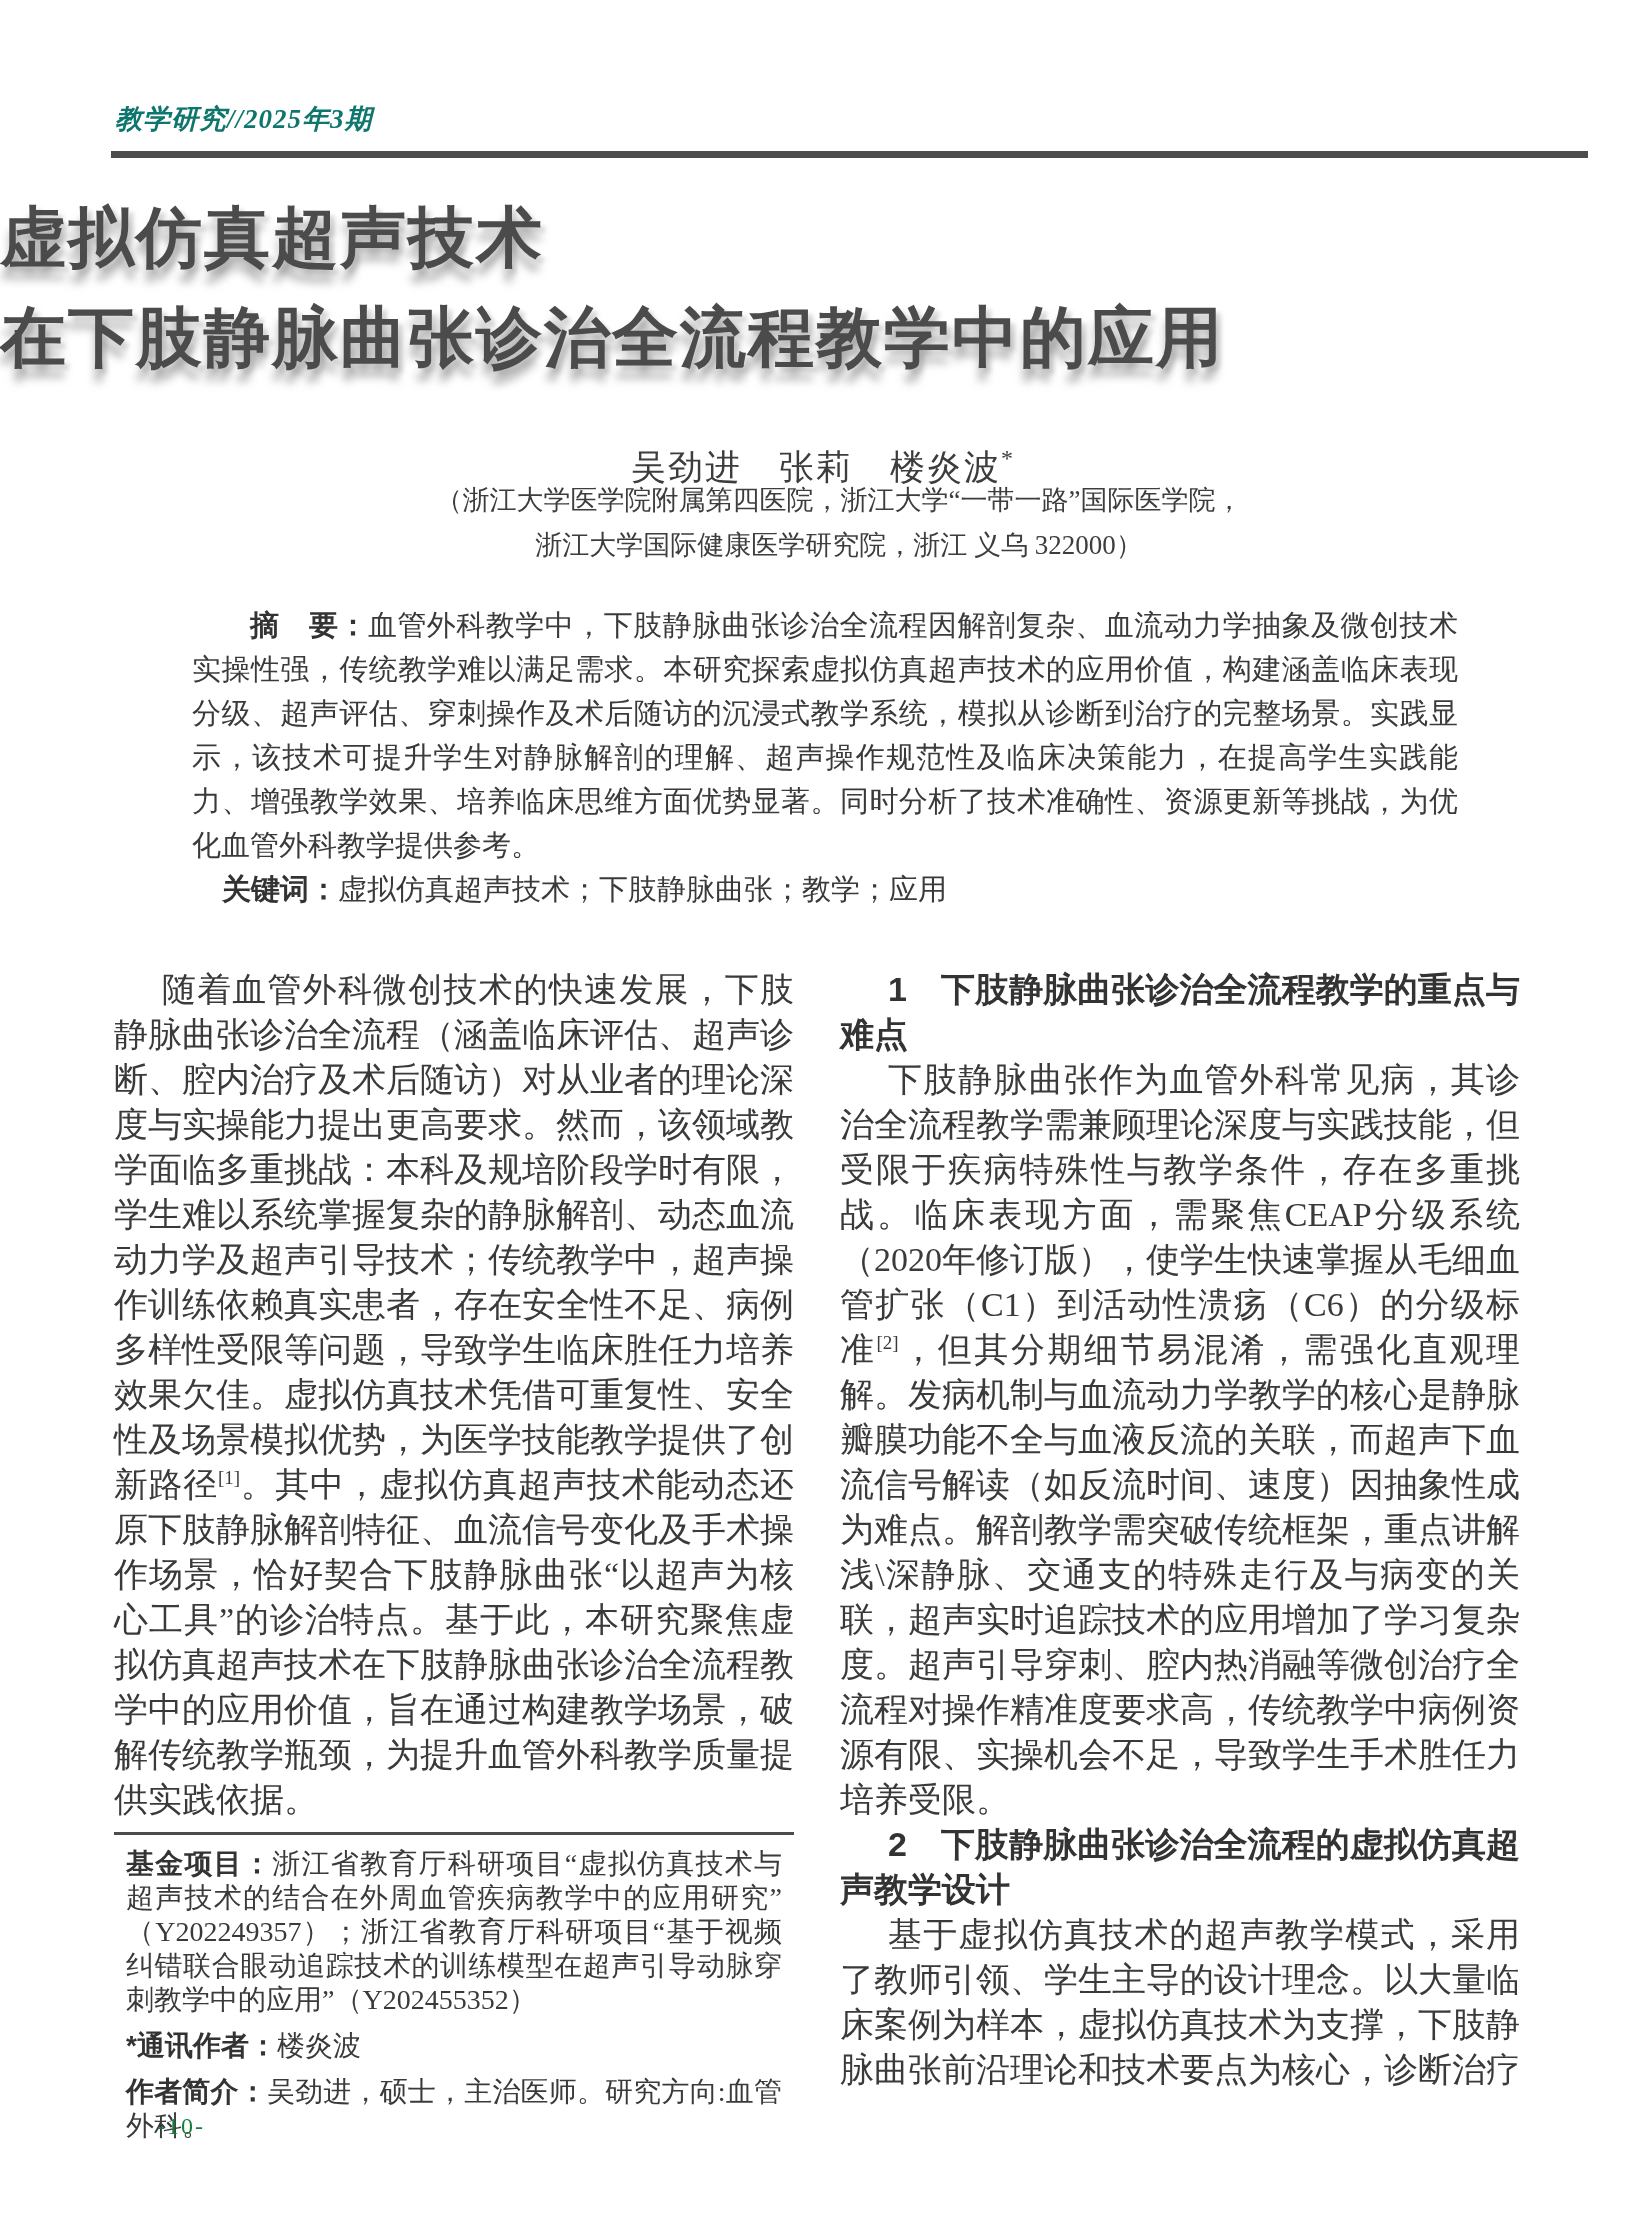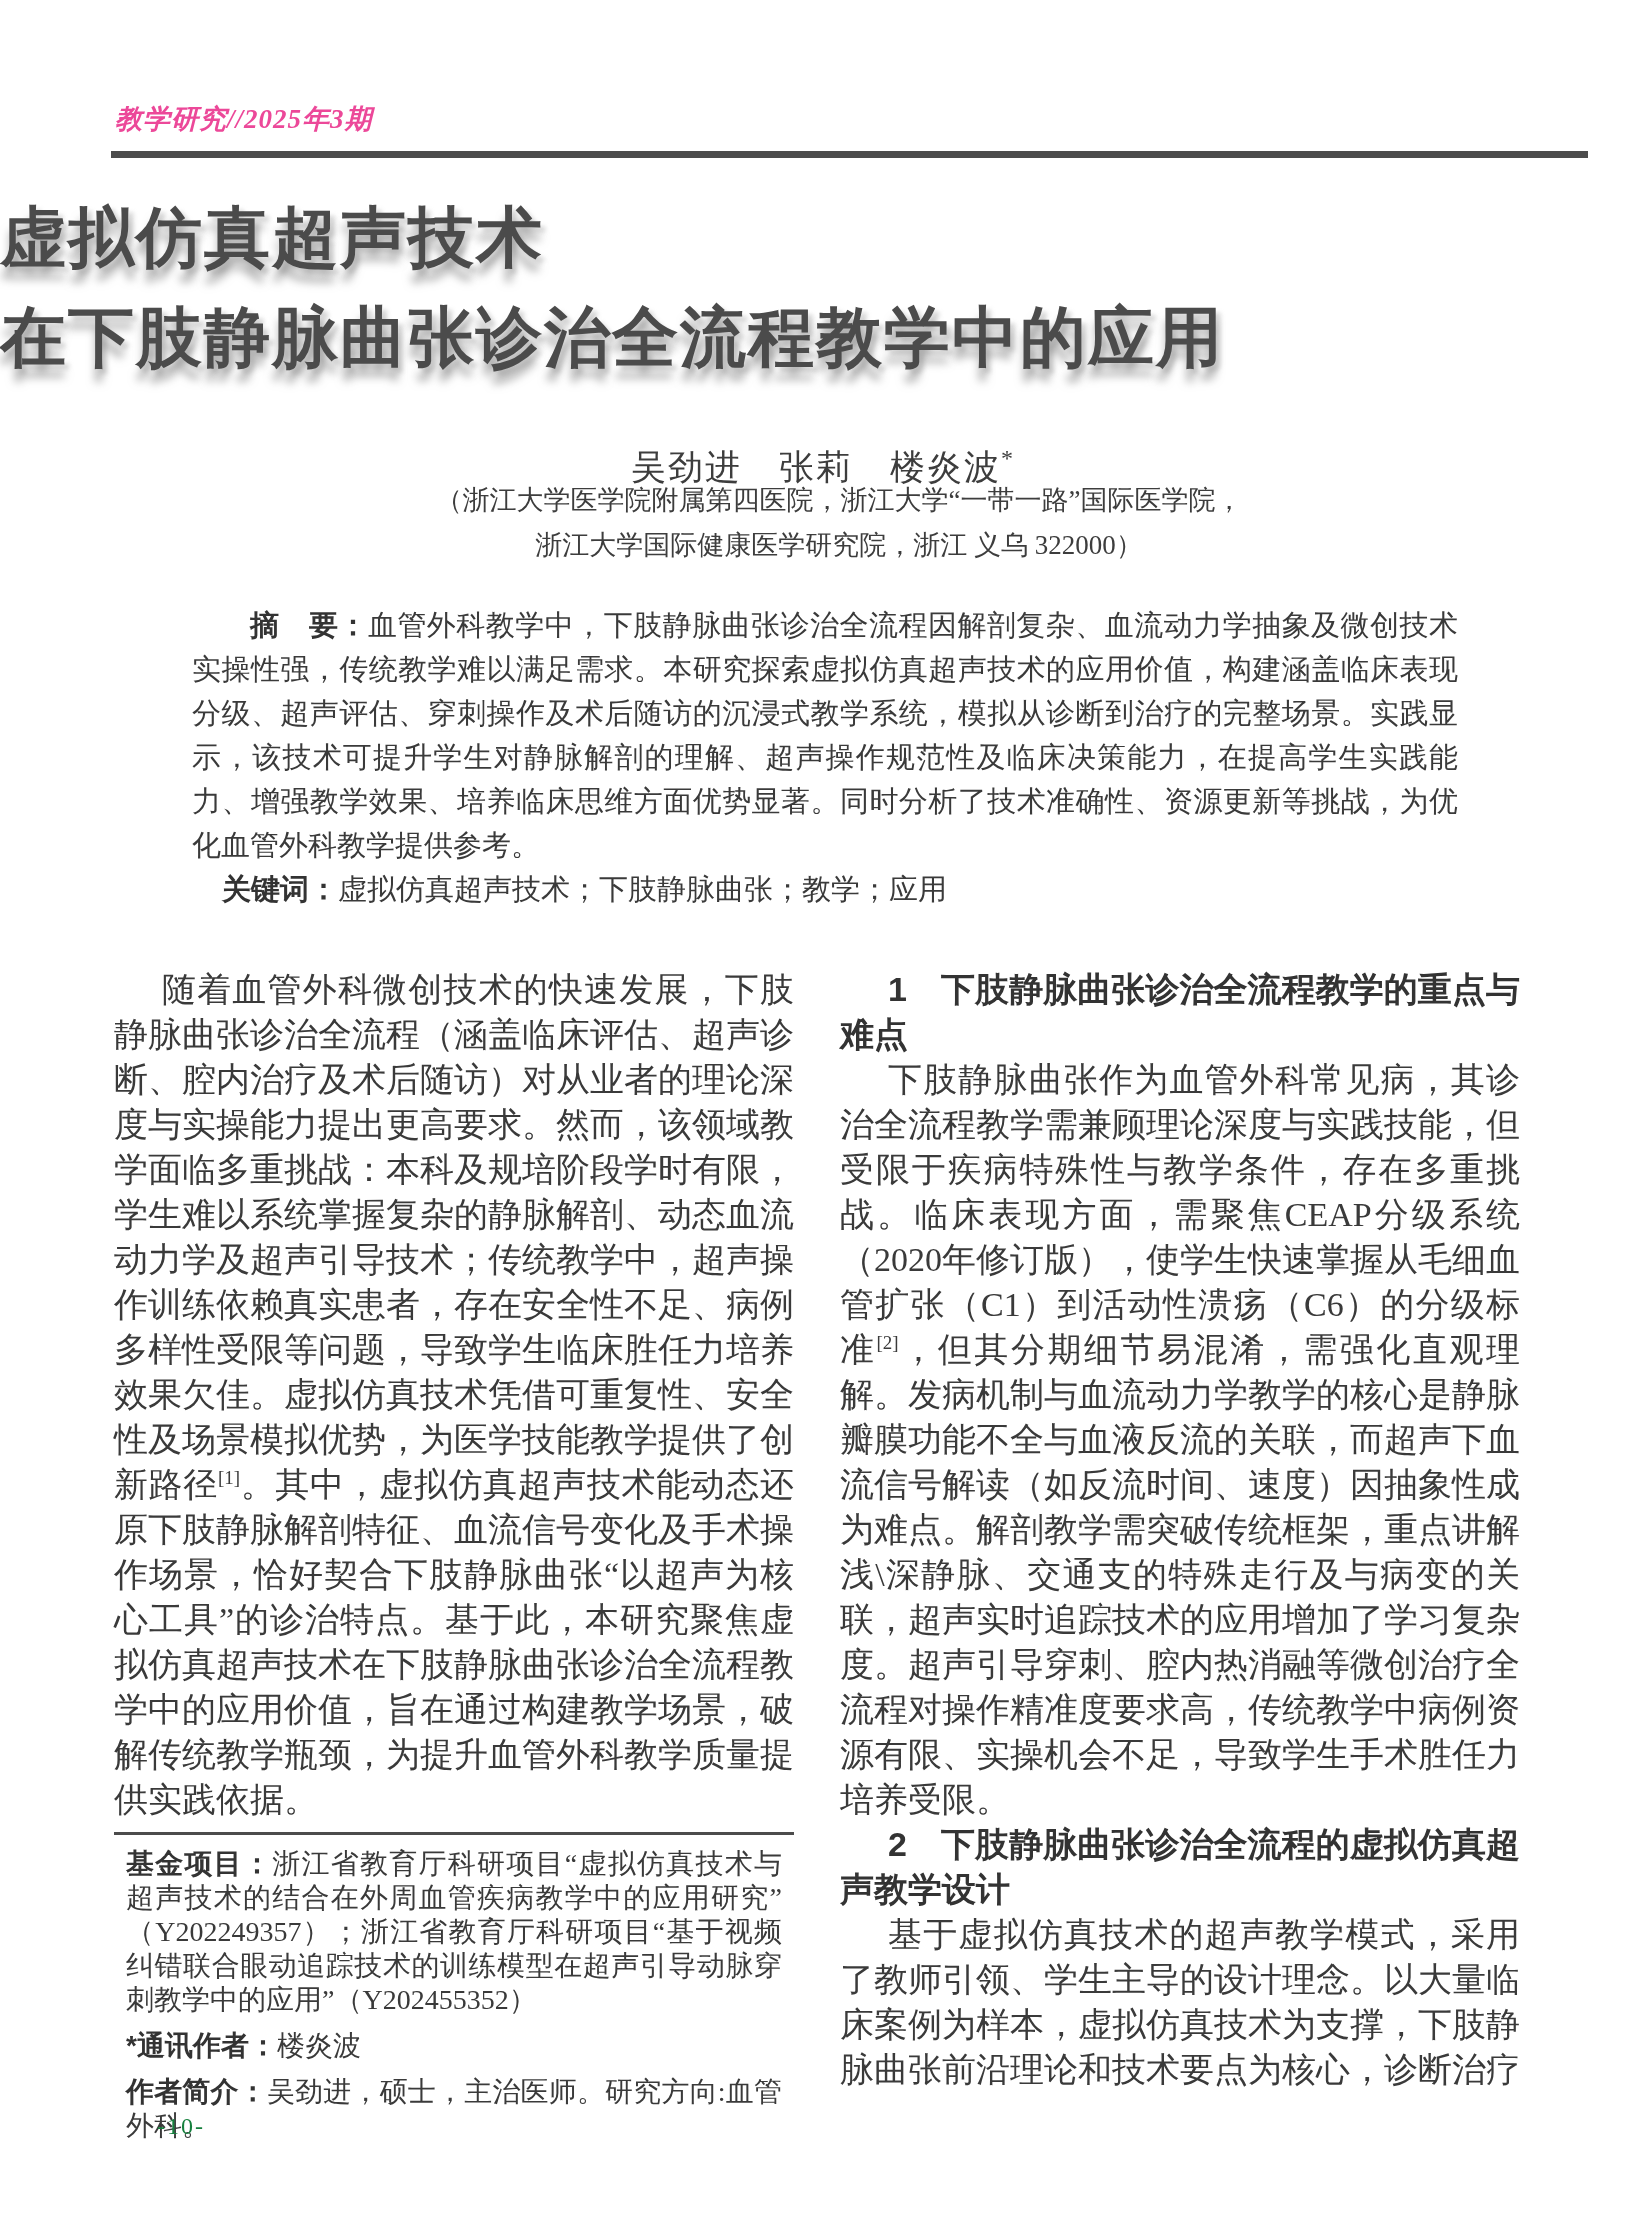--- a/index.html
+++ b/index.html
@@ -10,21 +10,21 @@
     background:#ffffff;
     color:#3a3a3a;
     font-family:"Liberation Serif","DejaVu Serif",serif;
     overflow:hidden;
   }
   .hei{font-family:"Liberation Sans","DejaVu Sans",sans-serif;font-weight:bold;color:#333;}
 
   .journal-header{
     position:absolute;left:115px;top:101px;
     font-size:27px;font-weight:bold;font-style:italic;
-    color:#ec4899;letter-spacing:1px;
+    color:#0f766e;letter-spacing:1px;
   }
   .header-rule{
     position:absolute;left:111px;top:151px;
     width:1477px;height:7px;background:#4c4c4c;
   }
 
   .article-title{
     position:absolute;left:0;top:187px;width:100%;
     font-family:"Liberation Sans","DejaVu Sans",sans-serif;
     font-weight:bold;font-size:66px;line-height:100px;

